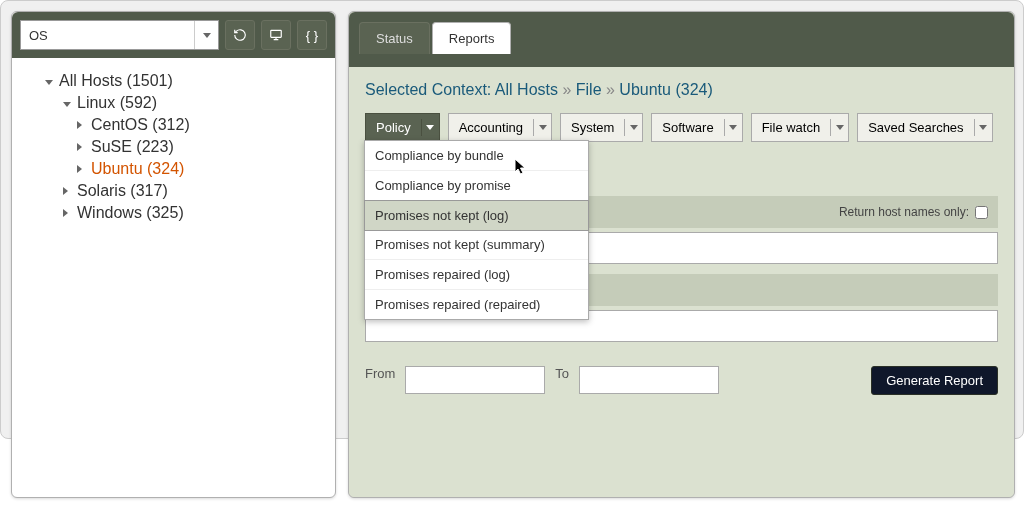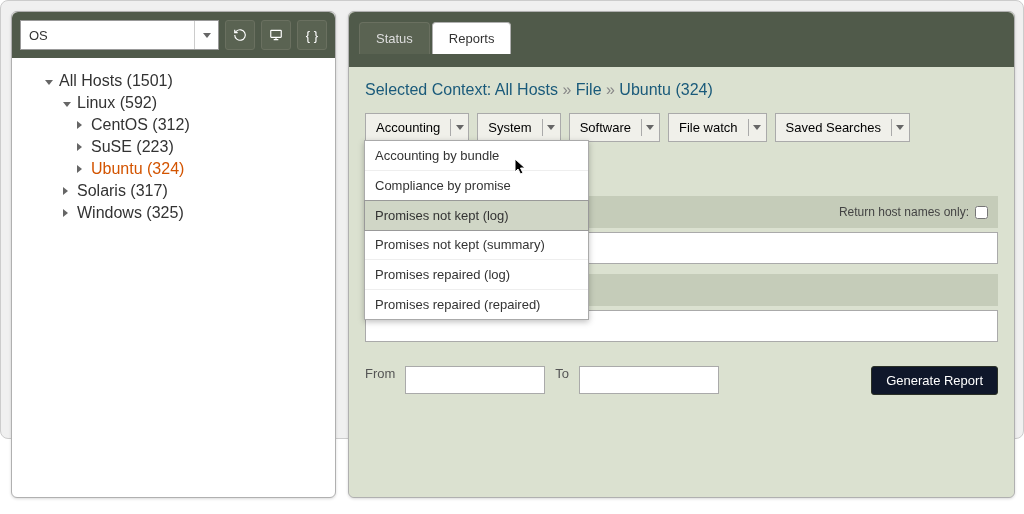--- a/index.html
+++ b/index.html
@@ -140,20 +140,26 @@
       </div>
 
       <div class="content-area">
         <div class="breadcrumb">
           <span>Selected Context: </span><span>All Hosts</span>
           <span class="sep"> » </span><span>File</span>
           <span class="sep"> » </span><span>Ubuntu (324)</span>
         </div>
 
         <div class="filter-row">
+          <div class="filter-btn active">
+              <span class="lbl">Policy</span>
+              <span class="dd">
+                <span class="triangle-down"></span>
+              </span>
+            </div>
           <div class="filter-btn">
               <span class="lbl">Accounting</span>
               <span class="dd">
                 <span class="triangle-down" style="color:#666"></span>
               </span>
             </div>
           <div class="filter-btn">
               <span class="lbl">System</span>
               <span class="dd">
                 <span class="triangle-down" style="color:#666"></span>
@@ -173,21 +179,21 @@
             </div>
           <div class="filter-btn">
               <span class="lbl">Saved Searches</span>
               <span class="dd">
                 <span class="triangle-down" style="color:#666"></span>
               </span>
             </div>
         </div>
 
         <div class="menu">
-          <div class="menu-item">Accounting by bundle</div>
+          <div class="menu-item">Compliance by bundle</div>
           <div class="menu-item">Compliance by promise</div>
           <div class="menu-item hover">Promises not kept (log)</div>
           <div class="menu-item">Promises not kept (summary)</div>
           <div class="menu-item">Promises repaired (log)</div>
           <div class="menu-item">Promises repaired (repaired)</div>
         </div>
         <div class="cursor-ptr">
           <svg width="14" height="18" viewBox="0 0 14 18">
               <path d="M1 1 L1 14 L4 11 L6.5 16 L9 15 L6.5 10 L11 10 Z" fill="#000" stroke="#fff" stroke-width="1"></path>
             </svg>

